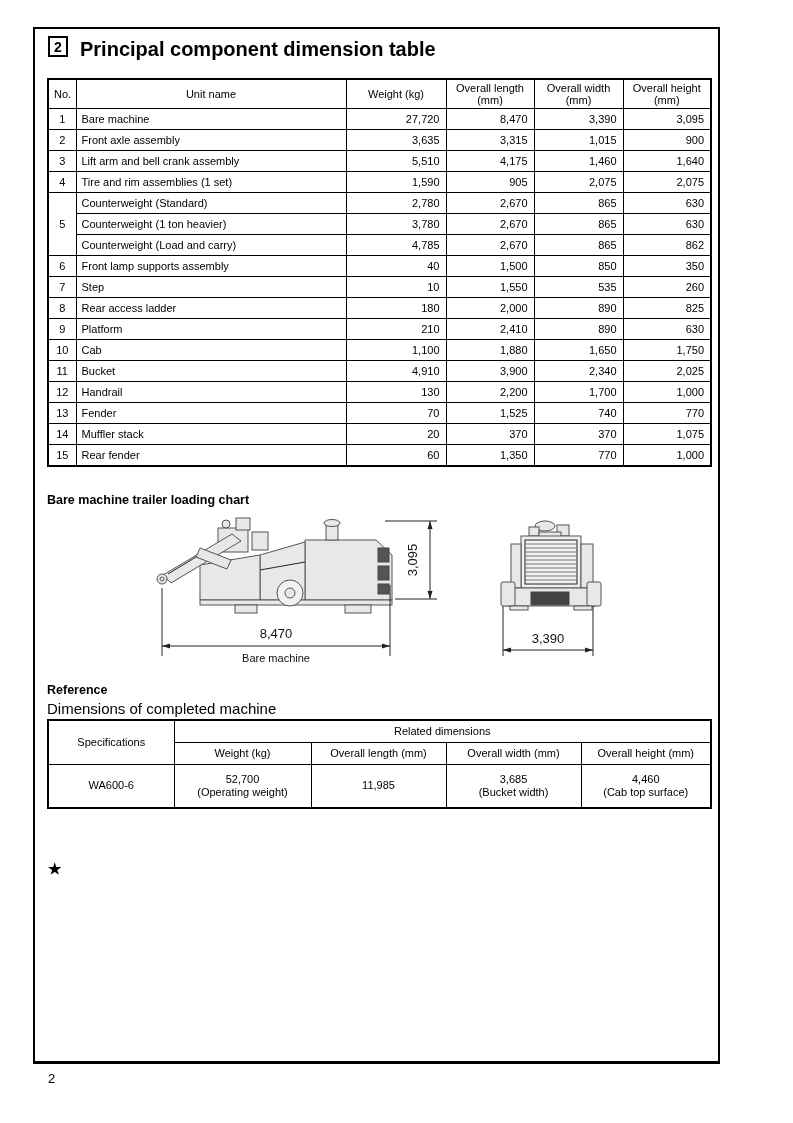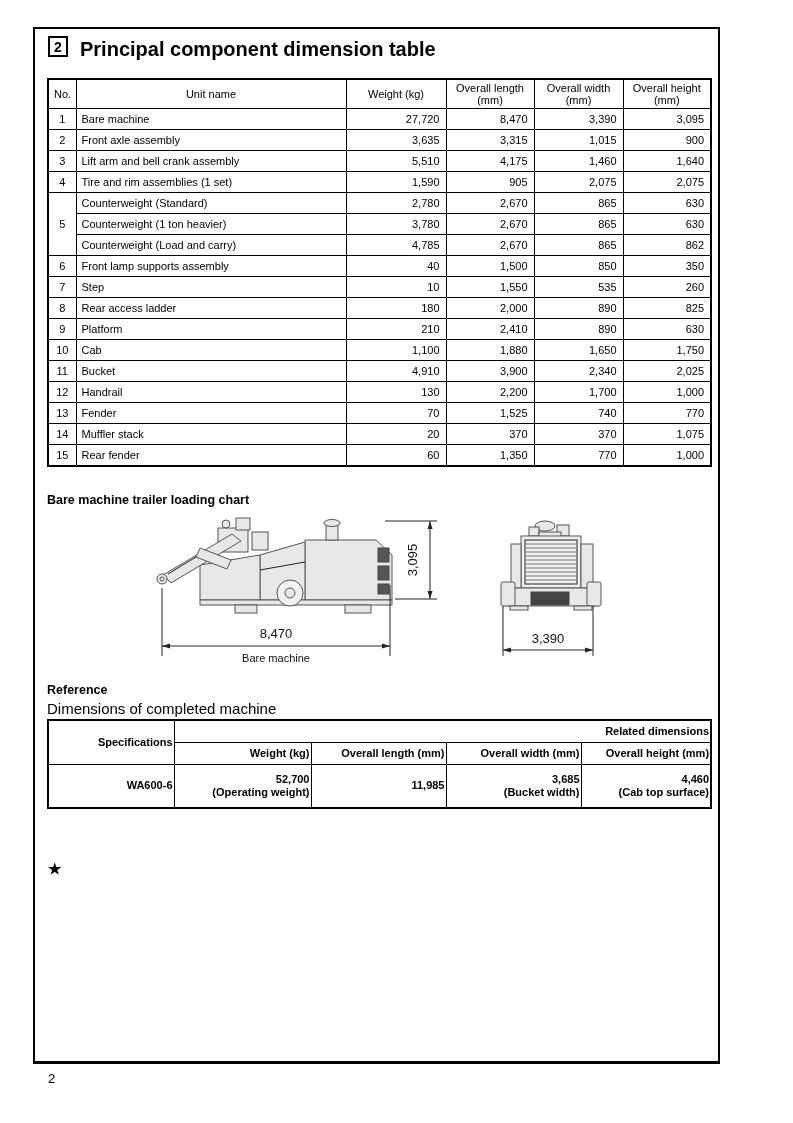--- a/index.html
+++ b/index.html
@@ -30,22 +30,22 @@
   .chart-svg text{font-family:"Liberation Sans",sans-serif;fill:#111;}
   .draw{stroke:#555;stroke-width:1;fill:#e8e8e8;}
   .draw-dark{stroke:#444;stroke-width:1;fill:#555;}
   .dim{stroke:#222;stroke-width:1;fill:none;}
   .dim-arrow{fill:#222;stroke:none;}
 
   .ref-heading{position:absolute;left:47px;top:683px;font-size:12.5px;font-weight:bold;}
   .ref-subtitle{position:absolute;left:47px;top:700px;font-size:15px;}
   .ref-table{position:absolute;left:47px;top:719px;width:663px;table-layout:fixed;
              font-size:11px;border:2px solid #000;}
-  .ref-table th,.ref-table td{border:1px solid #000;text-align:right;
-             white-space:pre-line;line-height:13px;font-weight:bold;}
+  .ref-table th,.ref-table td{border:1px solid #000;text-align:center;
+             white-space:pre-line;line-height:13px;font-weight:normal;}
   .ref-table .h-row{height:22px;}
   .ref-table .d-row{height:44px;}
 
   .note{position:absolute;left:48px;top:860px;font-size:13.5px;font-weight:bold;
         display:flex;align-items:center;gap:8px;}
   .note .star{font-size:15px;}
 
   .page-number{position:absolute;left:48px;top:1071px;font-size:13px;}
 
   .watermark{position:absolute;left:98px;top:247px;font-size:27px;color:#161616;

